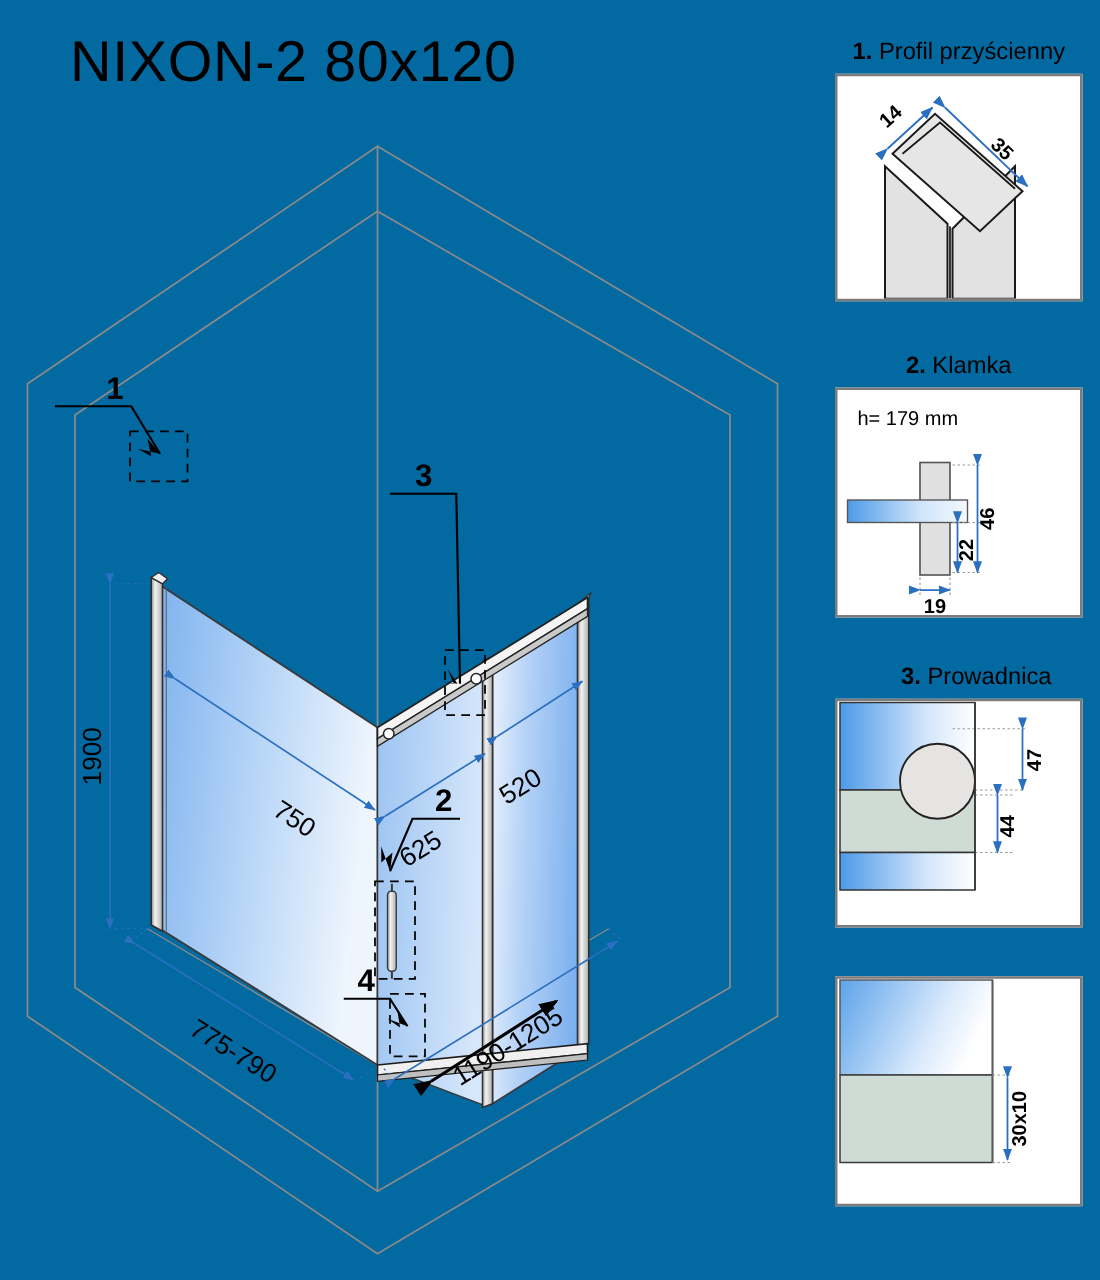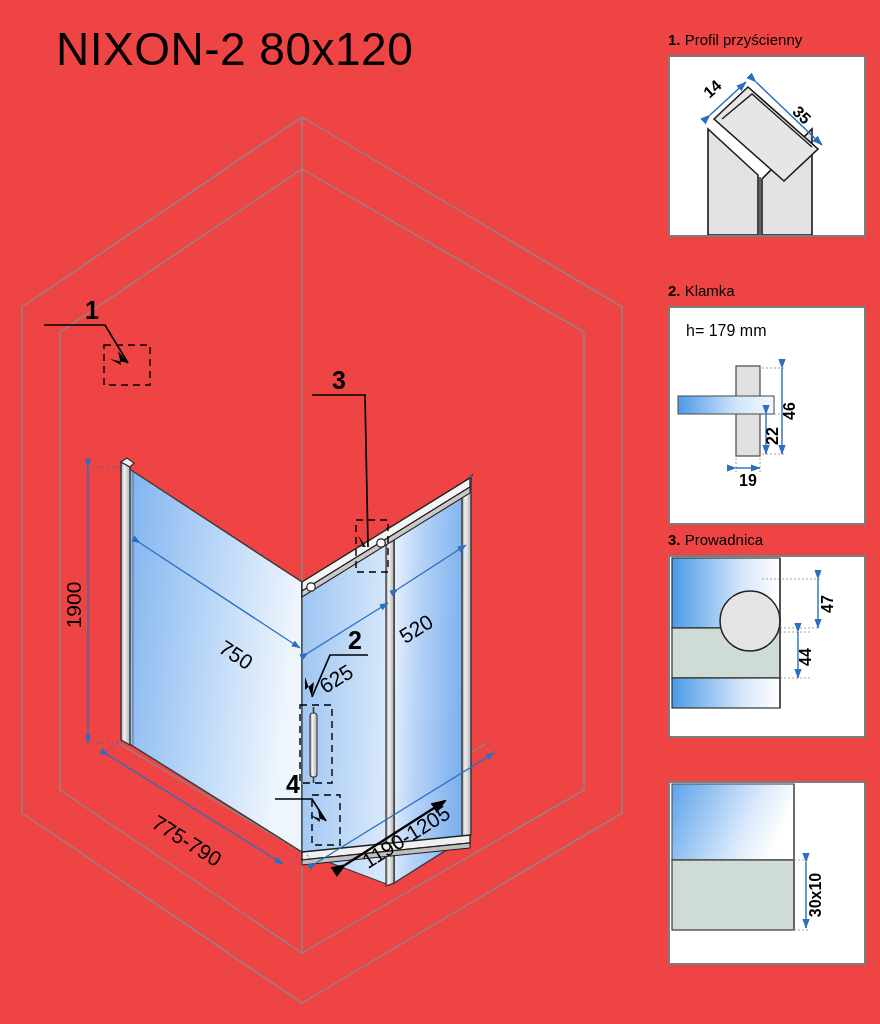--- a/index.html
+++ b/index.html
@@ -1,45 +1,45 @@
 <!DOCTYPE html>
 <html><head>
 <meta charset="utf-8">
 <title>NIXON-2 80x120</title>
 <style>
   html,body{margin:0;padding:0;background:#ffffff;}
   body{width:880px;height:1024px;overflow:hidden;
        font-family:"Liberation Sans","DejaVu Sans",sans-serif;color:#000;}
-  #page{position:relative;width:880px;height:1024px;background:#ef4444;}
+  #page{position:relative;width:880px;height:1024px;background:#0369a1;text-align:center;}
 
   #title{
     position:absolute;left:56px;top:22px;
     font-size:46px;font-weight:400;letter-spacing:0.5px;
     white-space:nowrap;color:#000;
   }
 
   #main-drawing{position:absolute;left:0px;top:95px;width:645px;height:930px;}
   #main-drawing svg{display:block;}
 
   .panel{position:absolute;}
   .panel-title{
-    font-size:15px;font-weight:400;color:#000;white-space:nowrap;
+    font-size:19px;font-weight:400;color:#000;white-space:nowrap;
     margin:0 0 6px 0;line-height:1.1;
   }
   .panel-title b{font-weight:700;}
   .panel-box{
     border:2px solid #7c7c7c;background:#ffffff;box-sizing:border-box;
     position:relative;overflow:hidden;
   }
   .panel-box svg{display:block;}
 
   #panel1{left:668px;top:32px;width:198px;}
   #panel1 .panel-box{width:198px;height:182px;}
   #panel2{left:668px;top:283px;width:198px;}
-  #panel2 .panel-box{width:198px;height:219px;}
+  #panel2 .panel-box{width:198px;height:184px;}
   #panel3{left:668px;top:532px;width:226px;}
   #panel3 .panel-box{width:198px;height:183px;}
   #panel4{left:668px;top:781px;width:198px;}
   #panel4 .panel-box{width:198px;height:184px;}
 </style>
 </head>
 <body>
 
 <div id="page">
 

